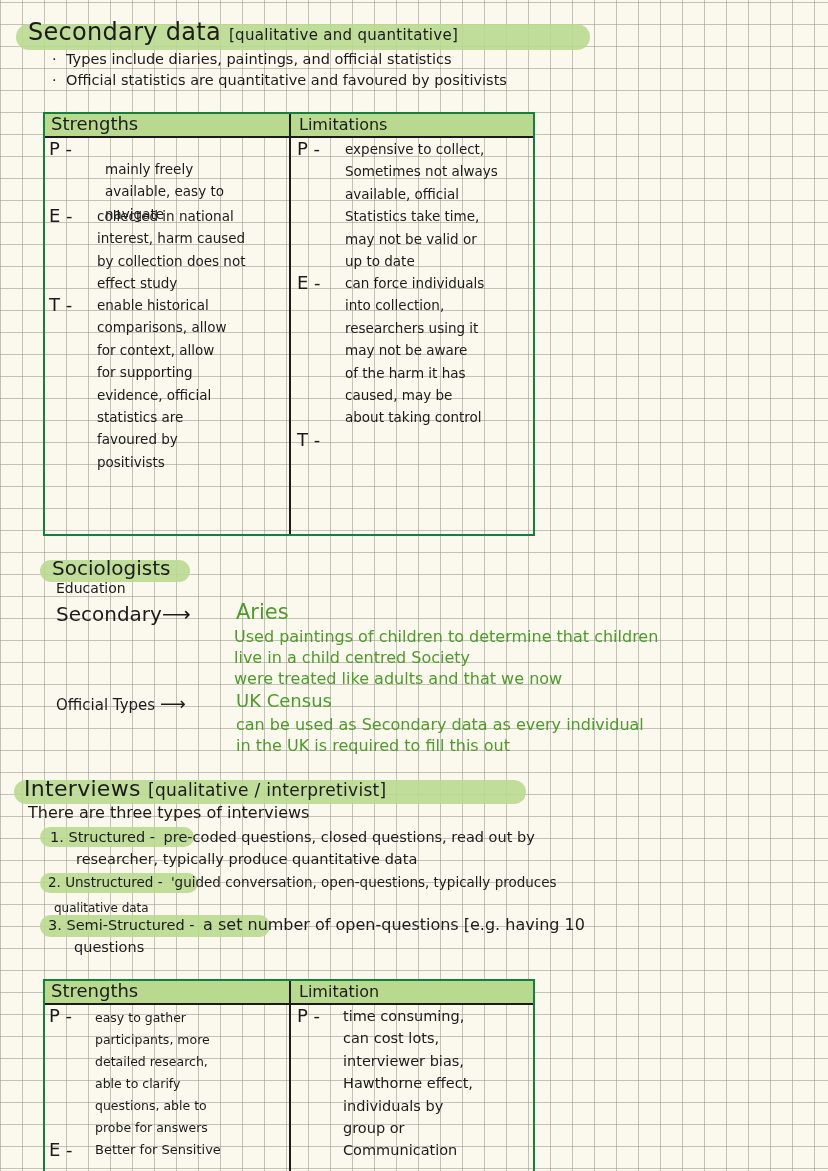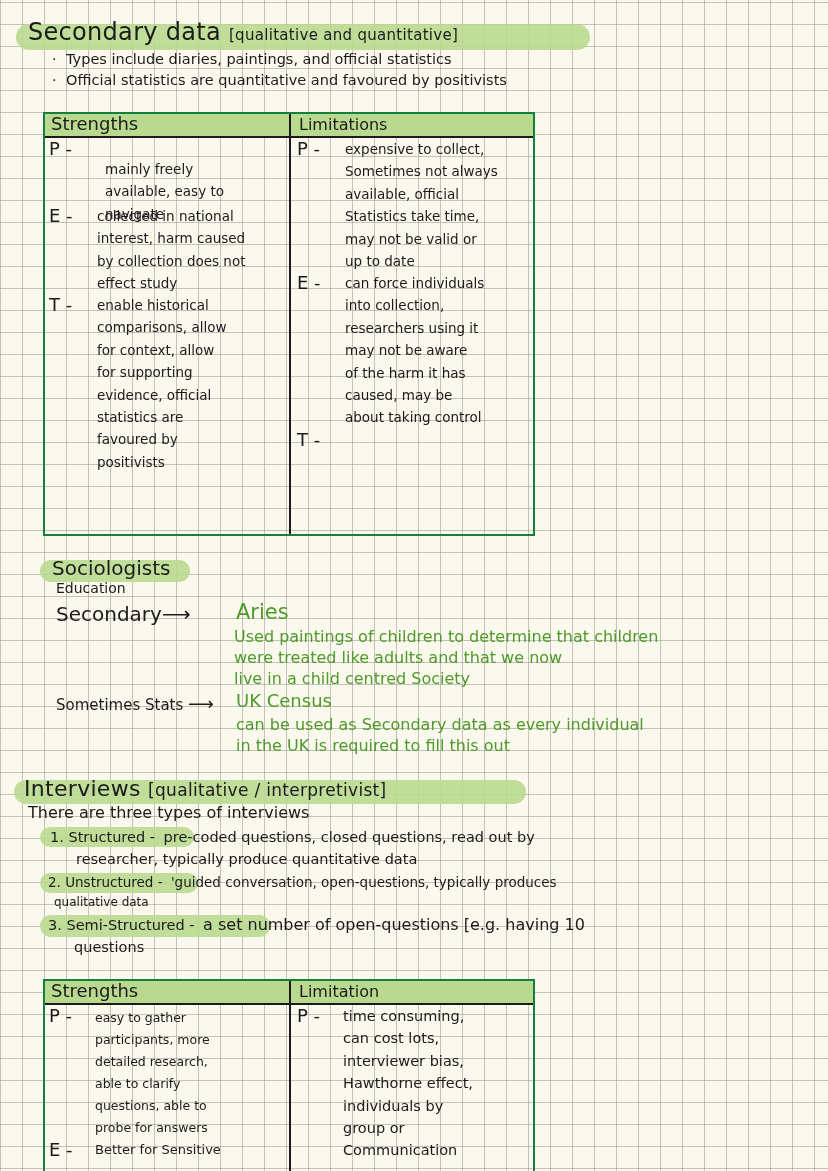--- a/index.html
+++ b/index.html
@@ -99,26 +99,26 @@
 <div class="abs hl" style="left:40px; top:560px; width:150px; height:22px;"></div>
 <div class="abs" style="left:52px; top:556px; font-size:20px;">Sociologists</div>
 <div class="abs" style="left:56px; top:580px; font-size:14px;">Education</div>
 
 <div class="abs" style="left:56px; top:602px; font-size:20px;">
   <span>Secondary</span><span>⟶</span>
 </div>
 <div class="abs green" style="left:236px; top:600px; font-size:21px;">Aries</div>
 <div class="abs green txt" style="left:234px; top:626px; font-size:16px; line-height:21px;">
   <div>Used paintings of children to determine that children</div>
+  <div>live in a child centred Society</div>
   <div>were treated like adults and that we now</div>
-  <div>live in a child centred Society</div>
 </div>
 
 <div class="abs" style="left:56px; top:693px; font-size:15px;">
-  <span>Sometimes Stats</span> <span style="font-size:18px;">⟶</span>
+  <span>Official Types</span> <span style="font-size:18px;">⟶</span>
 </div>
 <div class="abs green" style="left:236px; top:690px; font-size:18px;">UK Census</div>
 <div class="abs green txt" style="left:236px; top:714px; font-size:16px; line-height:21px;">
   <div>can be used as Secondary data as every individual</div>
   <div>in the UK is required to fill this out</div>
 </div>
 
 <div class="abs hl" style="left:14px; top:780px; width:512px; height:24px;"></div>
 <div class="abs title" style="left:24px; top:776px; font-size:22px;">
   <span>Interviews</span>
@@ -130,21 +130,21 @@
 <div class="abs txt" style="left:50px; top:826px; line-height:22px;">
   <span>1. Structured -</span>
   <span style="margin-left:4px;">pre-coded questions, closed questions, read out by</span>
   <div style="margin-left:26px;">researcher, typically produce quantitative data</div>
 </div>
 
 <div class="abs hl" style="left:40px; top:873px; width:158px; height:20px;"></div>
 <div class="abs txt" style="left:48px; top:872px; line-height:20px; font-size:13.5px;">
   <span>2. Unstructured -</span>
   <span style="margin-left:4px;">'guided conversation, open-questions, typically produces</span>
-  <div style="margin-left:6px; font-size:12px;">qualitative data</div>
+  <div style="margin-left:6px; font-size:12px;margin-top:6px;">qualitative data</div>
 </div>
 
 <div class="abs hl" style="left:40px; top:915px; width:230px; height:22px;"></div>
 <div class="abs txt" style="left:48px; top:914px; line-height:22px;">
   <span>3. Semi-Structured -</span>
   <span style="margin-left:4px; font-size:16px;">a set number of open-questions [e.g. having 10</span>
   <div style="margin-left:26px;">questions</div>
 </div>
 
 <div class="table" style="left:43px; top:979px; width:488px; height:200px; border-bottom:none;">

